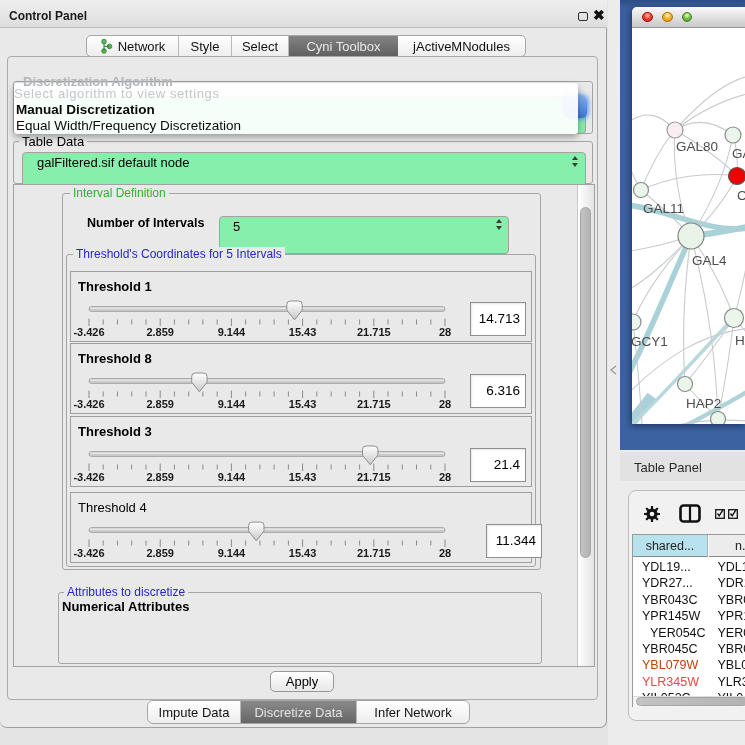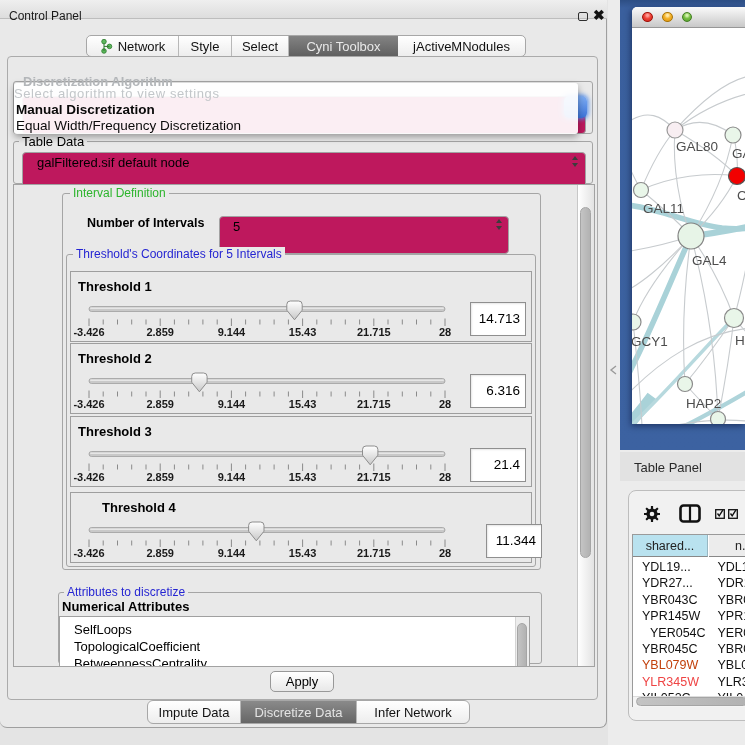--- a/index.html
+++ b/index.html
@@ -1,35 +1,35 @@
 <!DOCTYPE html>
 <html><head><meta charset="utf-8"><style>
 *{margin:0;padding:0;box-sizing:border-box;font-family:"Liberation Sans",sans-serif;}
 html,body{width:745px;height:745px;overflow:hidden;background:#e4e4e4;position:relative;}
 .abs{position:absolute;}
 
 #cp{position:absolute;left:0;top:0;width:607px;height:728px;background:#e9e9e9;border-right:1px solid #9f9f9f;border-bottom:1px solid #9f9f9f;border-radius:0 0 7px 7px;}
-#cptitle{position:absolute;left:0;top:0;width:607px;height:19px;background:linear-gradient(#efefef,#dddddd);border-bottom:1px solid #bdbdbd;}
+#cptitle{position:absolute;left:0;top:0;width:607px;height:28px;background:linear-gradient(#efefef,#dddddd);border-bottom:1px solid #bdbdbd;font-weight:bold;}
 #cptitle span{position:absolute;left:9px;top:9px;font-size:12px;color:#1a1a1a;}
 #fbtn{position:absolute;left:578px;top:12px;width:10px;height:9px;border:1.6px solid #2e2e2e;border-radius:2px;}
 #xbtn{position:absolute;left:593px;top:7px;font-size:14px;font-weight:bold;color:#111;}
 
 #ttabs{position:absolute;left:86px;top:35px;height:22px;display:flex;border:1px solid #a7a7a7;border-radius:5px;background:linear-gradient(#ffffff,#ededed);overflow:hidden;z-index:5;}
 #ttabs .t{height:100%;display:flex;align-items:center;justify-content:center;font-size:13px;color:#111;border-right:1px solid #b8b8b8;}
 #ttabs .t:last-child{border-right:none;}
 #ttabs .sel{background:linear-gradient(#838383,#606060);color:#e9e9e9;border-right:none;}
 
 #btabs{position:absolute;left:147px;top:700px;height:24px;display:flex;border:1px solid #a7a7a7;border-radius:6px;background:linear-gradient(#ffffff,#ededed);overflow:hidden;z-index:5;}
 #btabs .t{height:100%;display:flex;align-items:center;justify-content:center;font-size:13px;color:#111;border-right:1px solid #b8b8b8;}
 #btabs .t:last-child{border-right:none;}
 #btabs .sel{background:linear-gradient(#8a8a8a,#666666);color:#e3e3e3;}
 #content{position:absolute;left:7px;top:56px;width:591px;height:644px;border:1px solid #ababab;border-radius:4px;background:#e9e9e9;}
 .grp{position:absolute;border:1px solid #a5a5a5;border-radius:3px;}
 .gtitle{position:absolute;background:#e9e9e9;padding:0 3px;white-space:nowrap;}
-.combo{position:absolute;background:#be185d;border:1px solid #a2a2a2;border-radius:4px;height:38px;font-size:13px;color:#000;line-height:20px;}
+.combo{position:absolute;background:#86efac;border:1px solid #a2a2a2;border-radius:4px;height:38px;font-size:13px;color:#000;line-height:20px;}
 .updn{position:absolute;width:9px;font-size:0;}
 .updn b{display:block;width:0;height:0;border-left:3.5px solid transparent;border-right:3.5px solid transparent;}
 .updn .u{border-bottom:4.5px solid #3c3c3c;margin-bottom:2.5px;}
 .updn .d{border-top:4.5px solid #3c3c3c;}
 
 .tbox{position:absolute;left:70px;width:462px;height:71px;border:1px solid #9e9e9e;background:#e9e9e9;}
 .vfield{position:absolute;left:470px;width:56px;height:34px;background:#fff;border:1px solid #8f8f8f;box-shadow:inset 1px 1px 2px rgba(0,0,0,0.10);font-size:13.5px;text-align:right;line-height:32px;padding-right:5px;color:#000;}
 
 #popup{position:absolute;left:14px;top:83px;width:564px;height:51px;background:rgba(255,255,255,0.93);border-radius:3px;box-shadow:0 3px 7px rgba(0,0,0,0.35);z-index:9;}
 #popup .r1{position:absolute;left:0;top:3px;width:100%;text-align:left;font-size:13px;color:#c3c7ca;letter-spacing:0.6px;}
@@ -112,21 +112,21 @@
           <text x="89.2" y="64" font-size="11" font-weight="bold" fill="#1a1a1a" text-anchor="middle">2.859</text>
           <text x="160.4" y="64" font-size="11" font-weight="bold" fill="#1a1a1a" text-anchor="middle">9.144</text>
           <text x="231.6" y="64" font-size="11" font-weight="bold" fill="#1a1a1a" text-anchor="middle">15.43</text>
           <text x="302.8" y="64" font-size="11" font-weight="bold" fill="#1a1a1a" text-anchor="middle">21.715</text>
           <text x="374" y="64" font-size="11" font-weight="bold" fill="#1a1a1a" text-anchor="middle">28</text>
           <path d="M 215.8 32.5 Q 215.8 29 219.3 29 L 227.7 29 Q 231.2 29 231.2 32.5 L 231.2 38.2 L 223.5 47.8 L 215.8 38.2 Z" fill="url(#thg)" stroke="#8d8d8d" stroke-width="1"></path>
         </svg>
       </div>
       <div class="vfield" style="left:456px;top:117.0px;">14.713</div>
       <div class="tbox" style="left:56px;top:157.5px;">
-        <div style="position:absolute;left:7px;top:7px;font-size:13px;font-weight:bold;color:#000;">Threshold 2</div>
+        <div style="position:absolute;left:7px;top:7px;font-size:13px;font-weight:bold;color:#000;">Threshold 8</div>
         <svg width="460" height="69" style="position:absolute;left:0;top:0;">
           <rect x="18" y="34.5" width="356" height="5" rx="2.5" fill="#c9c9c9" stroke="#a0a0a0" stroke-width="0.8"></rect>
           <rect x="19" y="35.5" width="354" height="1.6" rx="0.8" fill="#e6e6e6"></rect>
           <path d="M 18 46.5 L 18 54 M 32.2 47.5 L 32.2 52.5 M 46.5 47.5 L 46.5 52.5 M 60.7 47.5 L 60.7 52.5 M 75.0 47.5 L 75.0 52.5 M 89.2 46.5 L 89.2 54 M 103.4 47.5 L 103.4 52.5 M 117.7 47.5 L 117.7 52.5 M 131.9 47.5 L 131.9 52.5 M 146.2 47.5 L 146.2 52.5 M 160.4 46.5 L 160.4 54 M 174.6 47.5 L 174.6 52.5 M 188.9 47.5 L 188.9 52.5 M 203.1 47.5 L 203.1 52.5 M 217.4 47.5 L 217.4 52.5 M 231.6 46.5 L 231.6 54 M 245.8 47.5 L 245.8 52.5 M 260.1 47.5 L 260.1 52.5 M 274.3 47.5 L 274.3 52.5 M 288.6 47.5 L 288.6 52.5 M 302.8 46.5 L 302.8 54 M 317.0 47.5 L 317.0 52.5 M 331.3 47.5 L 331.3 52.5 M 345.5 47.5 L 345.5 52.5 M 359.8 47.5 L 359.8 52.5 M 374 46.5 L 374 54" stroke="#8a8a8a" stroke-width="1" fill="none"></path>
           <text x="18" y="64" font-size="11" font-weight="bold" fill="#1a1a1a" text-anchor="middle">-3.426</text>
           <text x="89.2" y="64" font-size="11" font-weight="bold" fill="#1a1a1a" text-anchor="middle">2.859</text>
           <text x="160.4" y="64" font-size="11" font-weight="bold" fill="#1a1a1a" text-anchor="middle">9.144</text>
           <text x="231.6" y="64" font-size="11" font-weight="bold" fill="#1a1a1a" text-anchor="middle">15.43</text>
           <text x="302.8" y="64" font-size="11" font-weight="bold" fill="#1a1a1a" text-anchor="middle">21.715</text>
           <text x="374" y="64" font-size="11" font-weight="bold" fill="#1a1a1a" text-anchor="middle">28</text>
@@ -144,45 +144,38 @@
           <text x="89.2" y="64" font-size="11" font-weight="bold" fill="#1a1a1a" text-anchor="middle">2.859</text>
           <text x="160.4" y="64" font-size="11" font-weight="bold" fill="#1a1a1a" text-anchor="middle">9.144</text>
           <text x="231.6" y="64" font-size="11" font-weight="bold" fill="#1a1a1a" text-anchor="middle">15.43</text>
           <text x="302.8" y="64" font-size="11" font-weight="bold" fill="#1a1a1a" text-anchor="middle">21.715</text>
           <text x="374" y="64" font-size="11" font-weight="bold" fill="#1a1a1a" text-anchor="middle">28</text>
           <path d="M 291.5 32.5 Q 291.5 29 295.0 29 L 303.4 29 Q 306.9 29 306.9 32.5 L 306.9 38.2 L 299.2 47.8 L 291.5 38.2 Z" fill="url(#thg)" stroke="#8d8d8d" stroke-width="1"></path>
         </svg>
       </div>
       <div class="vfield" style="left:456px;top:262.5px;">21.4</div>
       <div class="tbox" style="left:56px;top:307px;">
-        <div style="position:absolute;left:7px;top:7px;font-size:13px;font-weight:bold;color:#000;margin-left:24px;">Threshold 4</div>
+        <div style="position:absolute;left:7px;top:7px;font-size:13px;font-weight:normal;color:#000;">Threshold 4</div>
         <svg width="460" height="69" style="position:absolute;left:0;top:0;">
           <rect x="18" y="34.5" width="356" height="5" rx="2.5" fill="#c9c9c9" stroke="#a0a0a0" stroke-width="0.8"></rect>
           <rect x="19" y="35.5" width="354" height="1.6" rx="0.8" fill="#e6e6e6"></rect>
           <path d="M 18 46.5 L 18 54 M 32.2 47.5 L 32.2 52.5 M 46.5 47.5 L 46.5 52.5 M 60.7 47.5 L 60.7 52.5 M 75.0 47.5 L 75.0 52.5 M 89.2 46.5 L 89.2 54 M 103.4 47.5 L 103.4 52.5 M 117.7 47.5 L 117.7 52.5 M 131.9 47.5 L 131.9 52.5 M 146.2 47.5 L 146.2 52.5 M 160.4 46.5 L 160.4 54 M 174.6 47.5 L 174.6 52.5 M 188.9 47.5 L 188.9 52.5 M 203.1 47.5 L 203.1 52.5 M 217.4 47.5 L 217.4 52.5 M 231.6 46.5 L 231.6 54 M 245.8 47.5 L 245.8 52.5 M 260.1 47.5 L 260.1 52.5 M 274.3 47.5 L 274.3 52.5 M 288.6 47.5 L 288.6 52.5 M 302.8 46.5 L 302.8 54 M 317.0 47.5 L 317.0 52.5 M 331.3 47.5 L 331.3 52.5 M 345.5 47.5 L 345.5 52.5 M 359.8 47.5 L 359.8 52.5 M 374 46.5 L 374 54" stroke="#8a8a8a" stroke-width="1" fill="none"></path>
           <text x="18" y="64" font-size="11" font-weight="bold" fill="#1a1a1a" text-anchor="middle">-3.426</text>
           <text x="89.2" y="64" font-size="11" font-weight="bold" fill="#1a1a1a" text-anchor="middle">2.859</text>
           <text x="160.4" y="64" font-size="11" font-weight="bold" fill="#1a1a1a" text-anchor="middle">9.144</text>
           <text x="231.6" y="64" font-size="11" font-weight="bold" fill="#1a1a1a" text-anchor="middle">15.43</text>
           <text x="302.8" y="64" font-size="11" font-weight="bold" fill="#1a1a1a" text-anchor="middle">21.715</text>
           <text x="374" y="64" font-size="11" font-weight="bold" fill="#1a1a1a" text-anchor="middle">28</text>
           <path d="M 177.6 32.5 Q 177.6 29 181.1 29 L 189.5 29 Q 193.0 29 193.0 32.5 L 193.0 38.2 L 185.3 47.8 L 177.6 38.2 Z" fill="url(#thg)" stroke="#8d8d8d" stroke-width="1"></path>
         </svg>
       </div>
       <div class="vfield" style="left:456px;top:338.5px;margin-left:16px;">11.344</div>
       <div class="grp" style="left:44px;top:407px;width:484px;height:72px;"></div>
       <div class="gtitle" style="left:50px;top:400px;font-size:12px;color:#2525d2;">Attributes to discretize</div>
       <div style="position:absolute;left:48px;top:414px;font-size:13px;font-weight:bold;color:#000;">Numerical Attributes</div>
-      <div style="position:absolute;left:45px;top:431px;width:471px;height:70px;background:#fff;border:1px solid #a0a0a0;">
-        <div style="position:absolute;left:14px;top:5px;font-size:13px;color:#000;">SelfLoops</div>
-        <div style="position:absolute;left:14px;top:22px;font-size:13px;color:#000;">TopologicalCoefficient</div>
-        <div style="position:absolute;left:14px;top:39px;font-size:13px;color:#000;">BetweennessCentrality</div>
-        <div style="position:absolute;right:0;top:0;width:14px;height:70px;background:#ededed;border-left:1px solid #d5d5d5;"></div>
-        <div class="sbthumb" style="right:2px;top:6px;width:10px;height:60px;"></div>
-      </div>
       <div style="position:absolute;left:563px;top:0;width:17px;height:481px;background:linear-gradient(90deg,#ffffff,#e3e3e3);border-left:1px solid #c7c7c7;"></div>
       <div class="sbthumb" style="left:565.5px;top:22px;width:11px;height:351px;"></div>
     </div>
     <div style="position:absolute;left:270px;top:671px;width:64px;height:21px;border:1px solid #989898;border-radius:5px;background:linear-gradient(#ffffff,#e8e8e8);font-size:13px;text-align:center;line-height:19px;color:#000;">Apply</div>
 </div>
 <div class="abs" style="left:608px;top:0;width:12px;height:745px;background:#ececec;"></div>
 <svg class="abs" style="left:609px;top:365px;" width="9" height="10" viewBox="0 0 9 10">
     <path d="M7 1 L2 5 L7 9" fill="none" stroke="#9a9a9a" stroke-width="1.4"></path>
   </svg>
 <div class="abs" style="left:620px;top:0;width:125px;height:450px;background:linear-gradient(#2d4e84,#3a5f9d 8px,#3c62a1);"></div>

